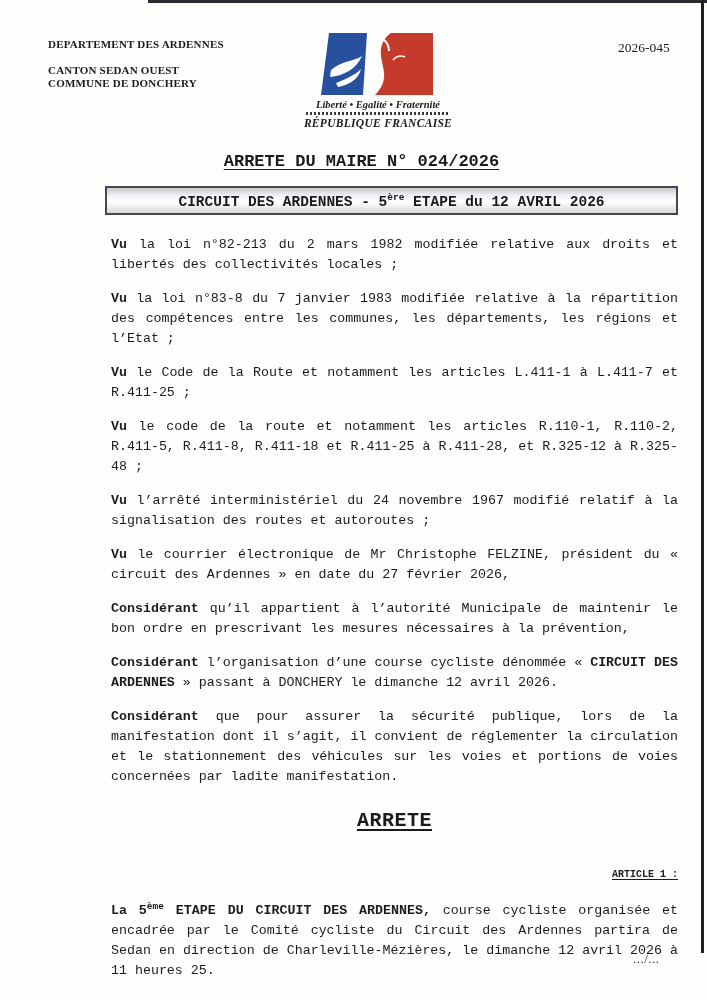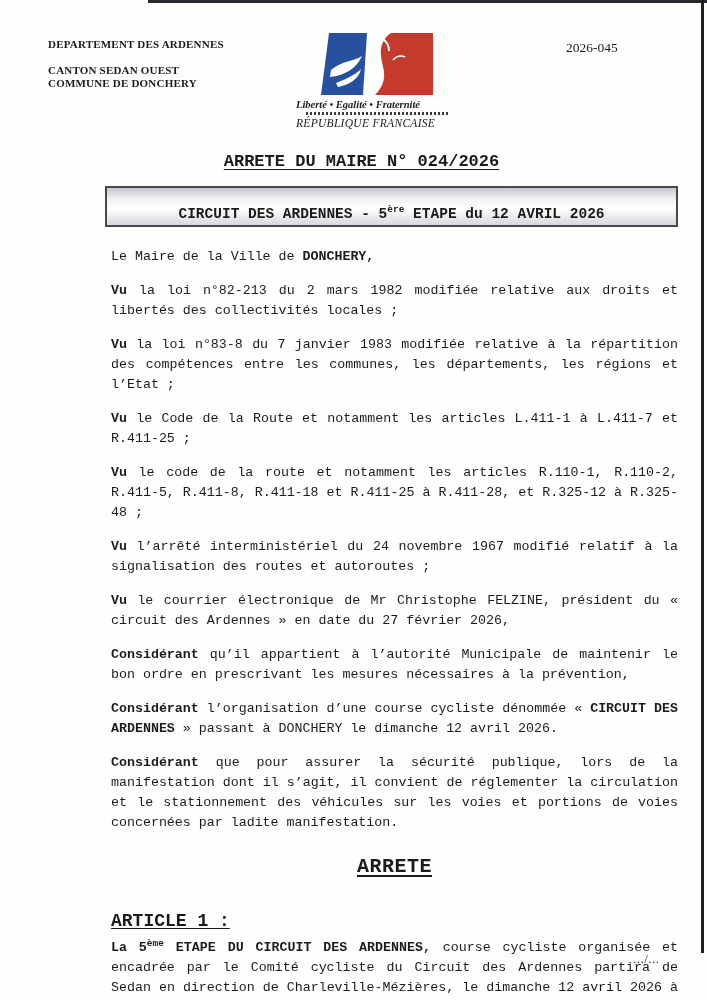--- a/index.html
+++ b/index.html
@@ -5,41 +5,41 @@
   html,body{margin:0;padding:0;background:#e9e9e9;}
   .page{position:relative;width:707px;height:1000px;background:#fefefdff;background:#fefefd;
         overflow:hidden;font-family:"Liberation Serif",serif;color:#1b1b1b;margin:0 auto;}
   
   .scan-top{position:absolute;top:0;left:148px;right:0;height:3px;background:#2a2a2e;}
   .scan-right{position:absolute;top:0;right:3px;width:3px;height:953px;background:#1f1f23;}
   
   .header-left{position:absolute;left:48px;top:38px;font-size:11px;font-weight:bold;
                letter-spacing:.2px;line-height:13px;}
   .header-left .dept{margin-bottom:13px;}
-  .logo{position:absolute;left:296px;top:32px;width:164px;}
+  .logo{position:absolute;left:296px;top:32px;width:164px;text-align:center;}
   .logo svg{display:block;margin:0 auto;}
   .logo-motto{font-size:10.5px;font-weight:bold;font-style:italic;margin-top:3px;white-space:nowrap;}
   .logo-sep{height:3px;margin:2px 10px;background:repeating-linear-gradient(90deg,#3a3a3a 0 2px,transparent 2px 4px);}
-  .logo-country{font-size:11.5px;font-weight:normal;font-style:italic;letter-spacing:.3px;white-space:nowrap;}
-  .doc-number{position:absolute;left:566px;top:40px;font-size:13.5px;}
+  .logo-country{font-size:11.5px;font-weight:bold;font-style:italic;letter-spacing:.3px;white-space:nowrap;}
+  .doc-number{position:absolute;left:618px;top:40px;font-size:13.5px;}
   
   .content{position:absolute;top:152px;left:8px;width:707px;font-family:Liberation Mono, monospace;}
   .title{text-align:center;font-size:17px;font-weight:bold;margin:0;
          text-decoration:underline;text-underline-offset:3px;}
   .banner{margin:15px 37px 0 97px;border:2px solid #47474c;
           background:linear-gradient(180deg,#c7c7ce 0,#f1f1f4 30%,#ffffff 55%,#d8d8dd 100%);
-          text-align:center;font-weight:bold;font-size:14.5px;padding:18px 0 3px;}
+          text-align:center;font-weight:bold;font-size:14.5px;padding:6px 0 3px;}
   .body-text{margin:20px 37px 0 103px;font-size:13.3px;line-height:20px;text-align:justify;}
   .para{margin:0 0 14px 0;}
   .b{font-weight:bold;}
   sup{font-size:9.5px;line-height:0;}
   .arrete{text-align:center;font-size:20px;font-weight:bold;margin:24px 0 34px;
           text-decoration:underline;text-underline-offset:3px;letter-spacing:.5px;}
-  .article-heading{font-size:18px;font-weight:bold;text-decoration:underline;
-                   text-underline-offset:2px;margin:0 0 7px;text-align:left;}
+  .article-heading{font-size:10px;font-weight:bold;text-decoration:underline;
+                   text-underline-offset:2px;margin:0 0 16px;text-align:right;}
   .article-para{margin:0;}
   .footer-mark{position:absolute;left:633px;top:951px;font-size:13px;letter-spacing:.5px;color:#2e2e2e;}
 </style>
 </head>
 <body>
 
 <div class="page">
 
   <div class="scan-top"></div>
   <div class="scan-right"></div>
@@ -67,21 +67,20 @@
   <div class="doc-number">2026-045</div>
 
   <div class="content">
     <h1 class="title">ARRETE DU MAIRE N° 024/2026</h1>
 
     <div class="banner">
       <span><span>CIRCUIT DES ARDENNES - 5</span><sup>ère</sup><span> ETAPE du 12 AVRIL 2026</span></span>
     </div>
 
     <div class="body-text">
-      <p class="para"><span>Le Maire de la Ville de </span><span class="b">DONCHERY,</span></p>
 
       <div>
           <p class="para"><span class="b">Vu</span><span> la loi n°82-213 du 2 mars 1982 modifiée relative aux droits et libertés des collectivités locales ;</span></p>
           <p class="para"><span class="b">Vu</span><span> la loi n°83-8 du 7 janvier 1983 modifiée relative à la répartition des compétences entre les communes, les départements, les régions et l’Etat ;</span></p>
           <p class="para"><span class="b">Vu</span><span> le Code de la Route et notamment les articles L.411-1 à L.411-7 et R.411-25 ;</span></p>
           <p class="para"><span class="b">Vu</span><span> le code de la route et notamment les articles R.110-1, R.110-2, R.411-5, R.411-8, R.411-18 et R.411-25 à R.411-28, et R.325-12 à R.325-48 ;</span></p>
           <p class="para"><span class="b">Vu</span><span> l’arrêté interministériel du 24 novembre 1967 modifié relatif à la signalisation des routes et autoroutes ;</span></p>
           <p class="para"><span class="b">Vu</span><span> le courrier électronique de Mr Christophe FELZINE, président du « circuit des Ardennes » en date du 27 février 2026,</span></p>
           <p class="para"><span class="b">Considérant</span><span> qu’il appartient à l’autorité Municipale de maintenir le bon ordre en prescrivant les mesures nécessaires à la prévention,</span></p>
           <p class="para"><span class="b">Considérant</span><span> l’organisation d’une course cycliste dénommée « </span><span class="b">CIRCUIT DES ARDENNES</span><span> » passant à DONCHERY le dimanche 12 avril 2026.</span></p>

